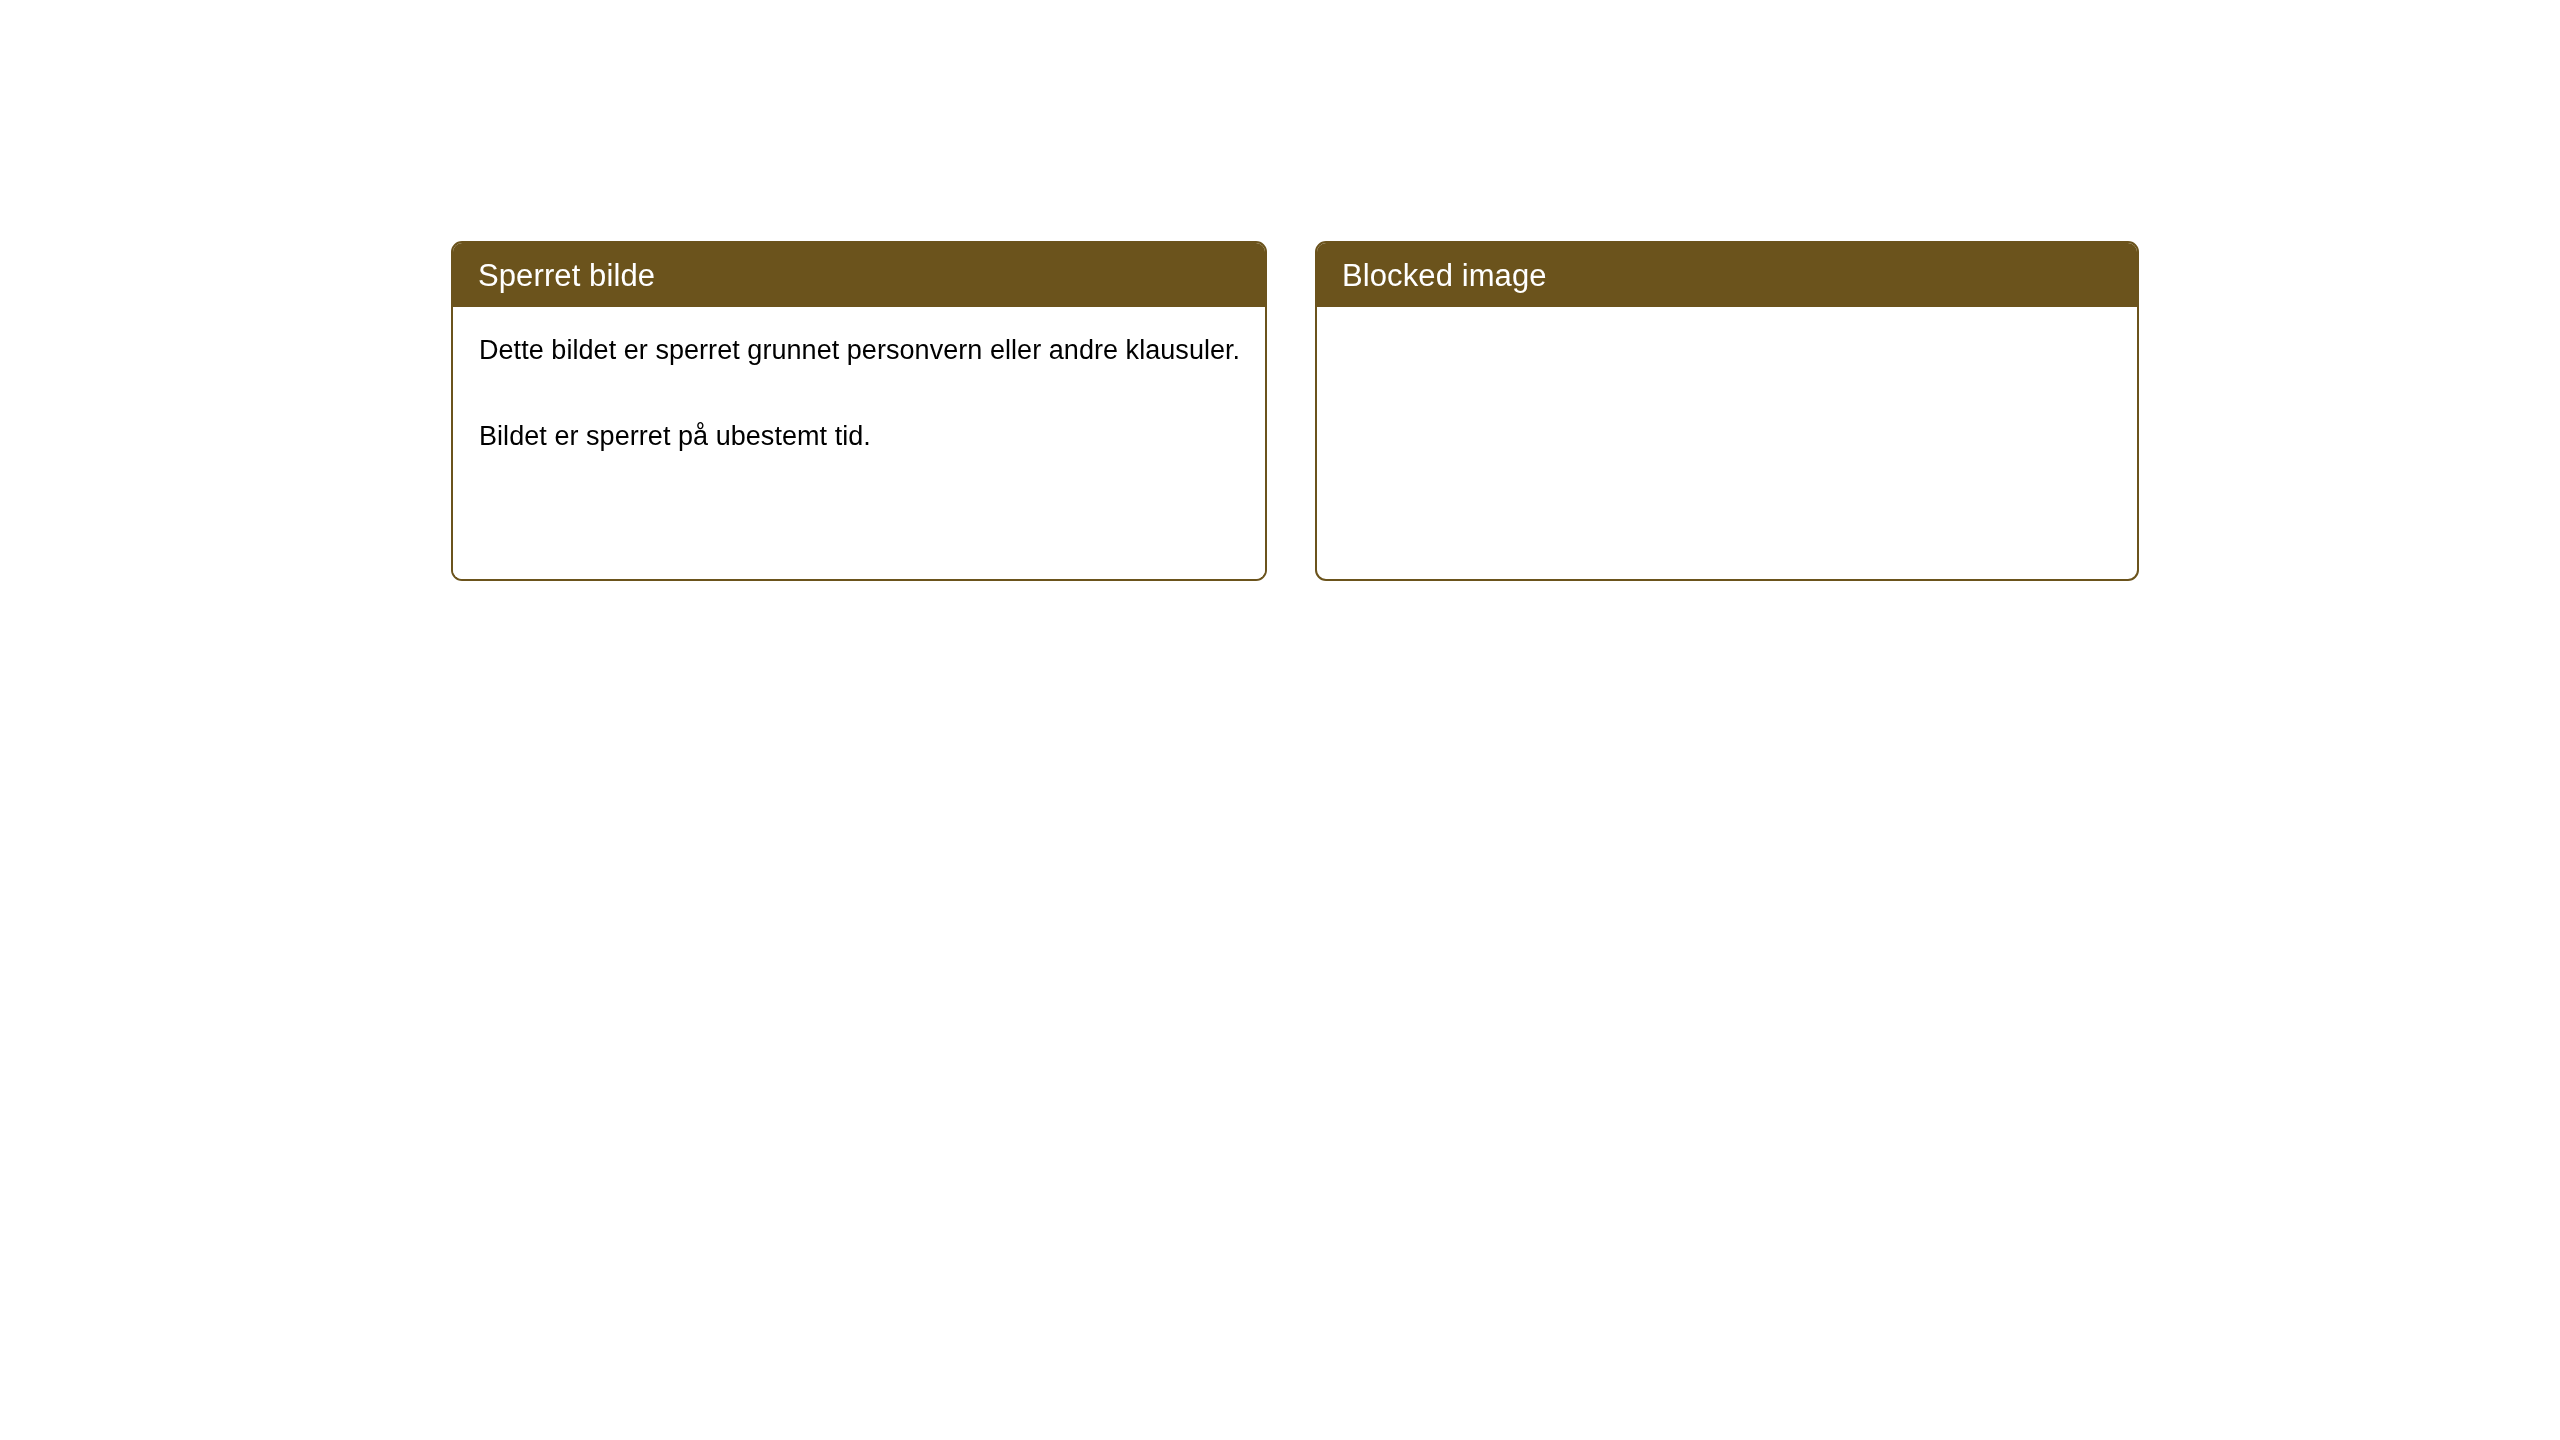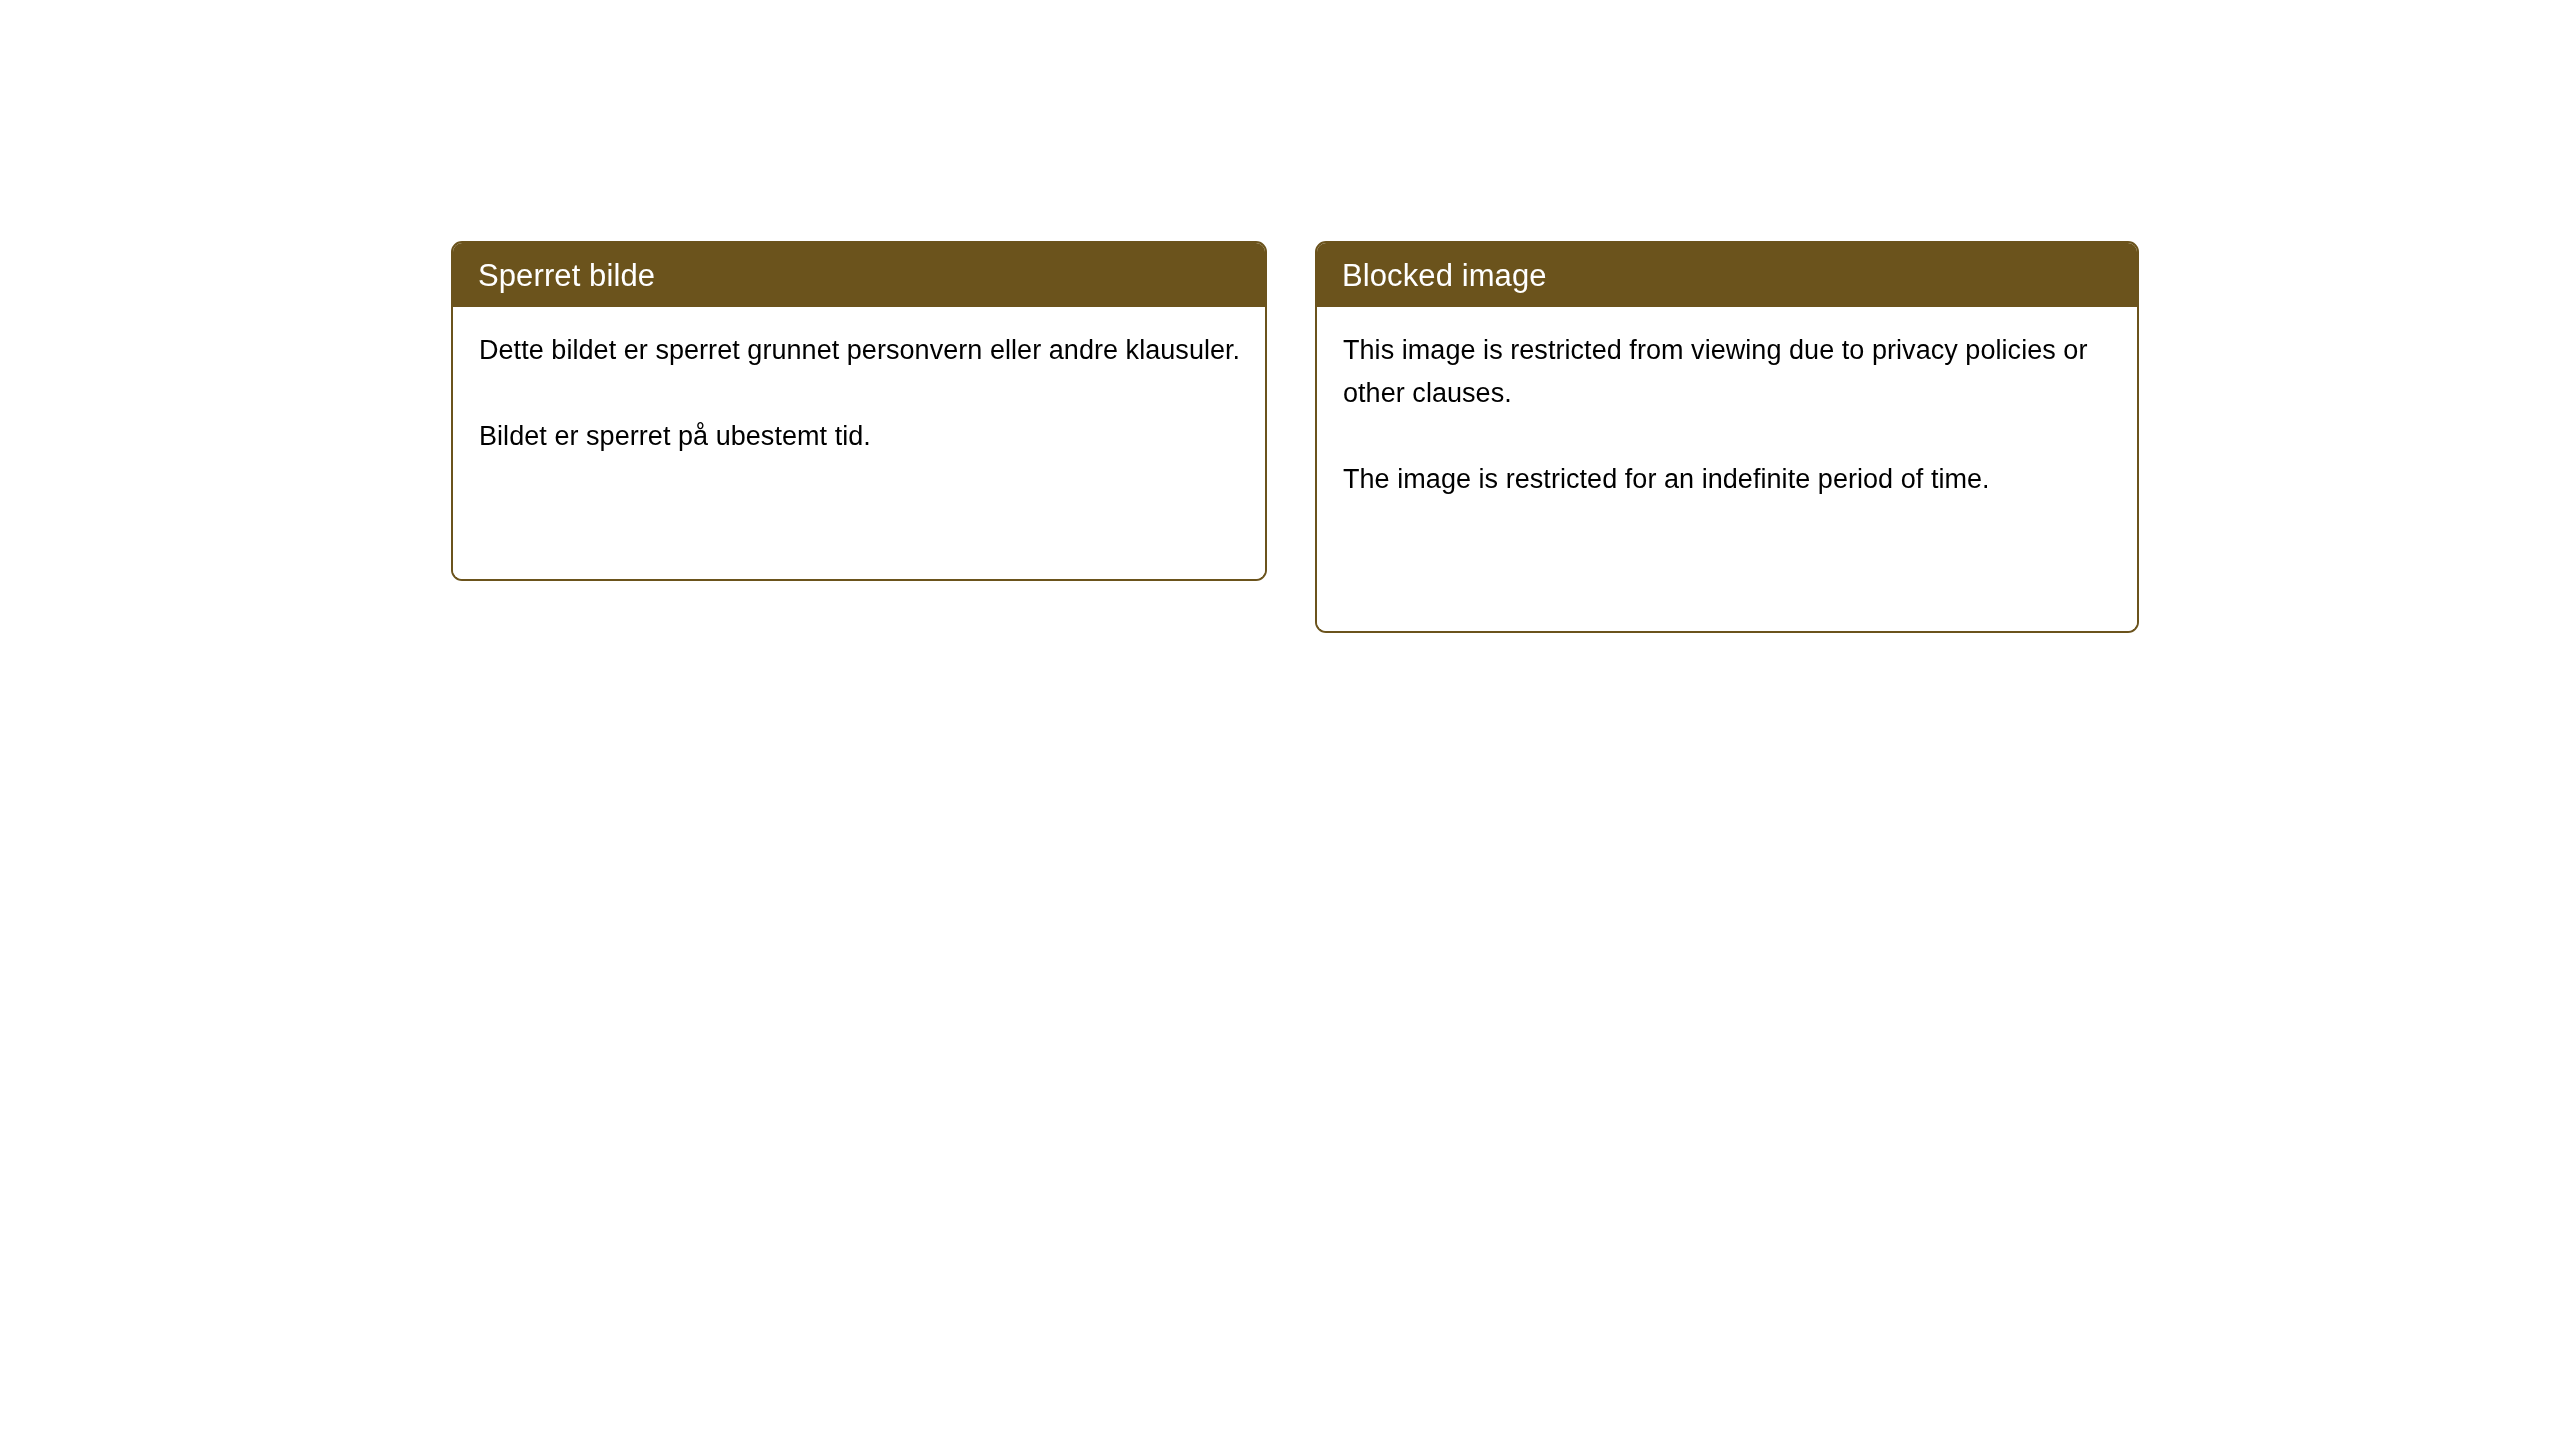--- a/index.html
+++ b/index.html
@@ -25,21 +25,21 @@
   .notice-card {
     position: absolute;
     box-sizing: border-box;
     background: #ffffff;
     border: 2px solid #6B531C;
     border-radius: 11px;
     overflow: hidden;
   }
 
   .card-no  { left: 451px;  top: 241px; width: 816px; height: 340px; }
-  .card-en  { left: 1315px; top: 241px; width: 824px; height: 392px; }
+  .card-en  { left: 1315px; top: 241px; width: 824px; height: 340px; }
 
   .card-header {
     box-sizing: border-box;
     width: 100%;
     height: 64px;
     background: #6B531C;
     display: flex;
     align-items: center;
     padding: 0 0 0 25px;
   }
@@ -86,20 +86,15 @@
       <p class="card-paragraph">Dette bildet er sperret grunnet personvern eller andre klausuler.</p>
       <div class="paragraph-gap"></div>
       <p class="card-paragraph">Bildet er sperret på ubestemt tid.</p>
     </div>
   </div>
 
   <div class="notice-card card-en">
     <div class="card-header">
       <span class="card-title">Blocked image</span>
     </div>
-    <div class="card-body">
-      <p class="card-paragraph">This image is restricted from viewing due to privacy policies or other clauses.</p>
-      <div class="paragraph-gap"></div>
-      <p class="card-paragraph">The image is restricted for an indefinite period of time.</p>
-    </div>
   </div>
 
 </div>
 
 </body></html>

